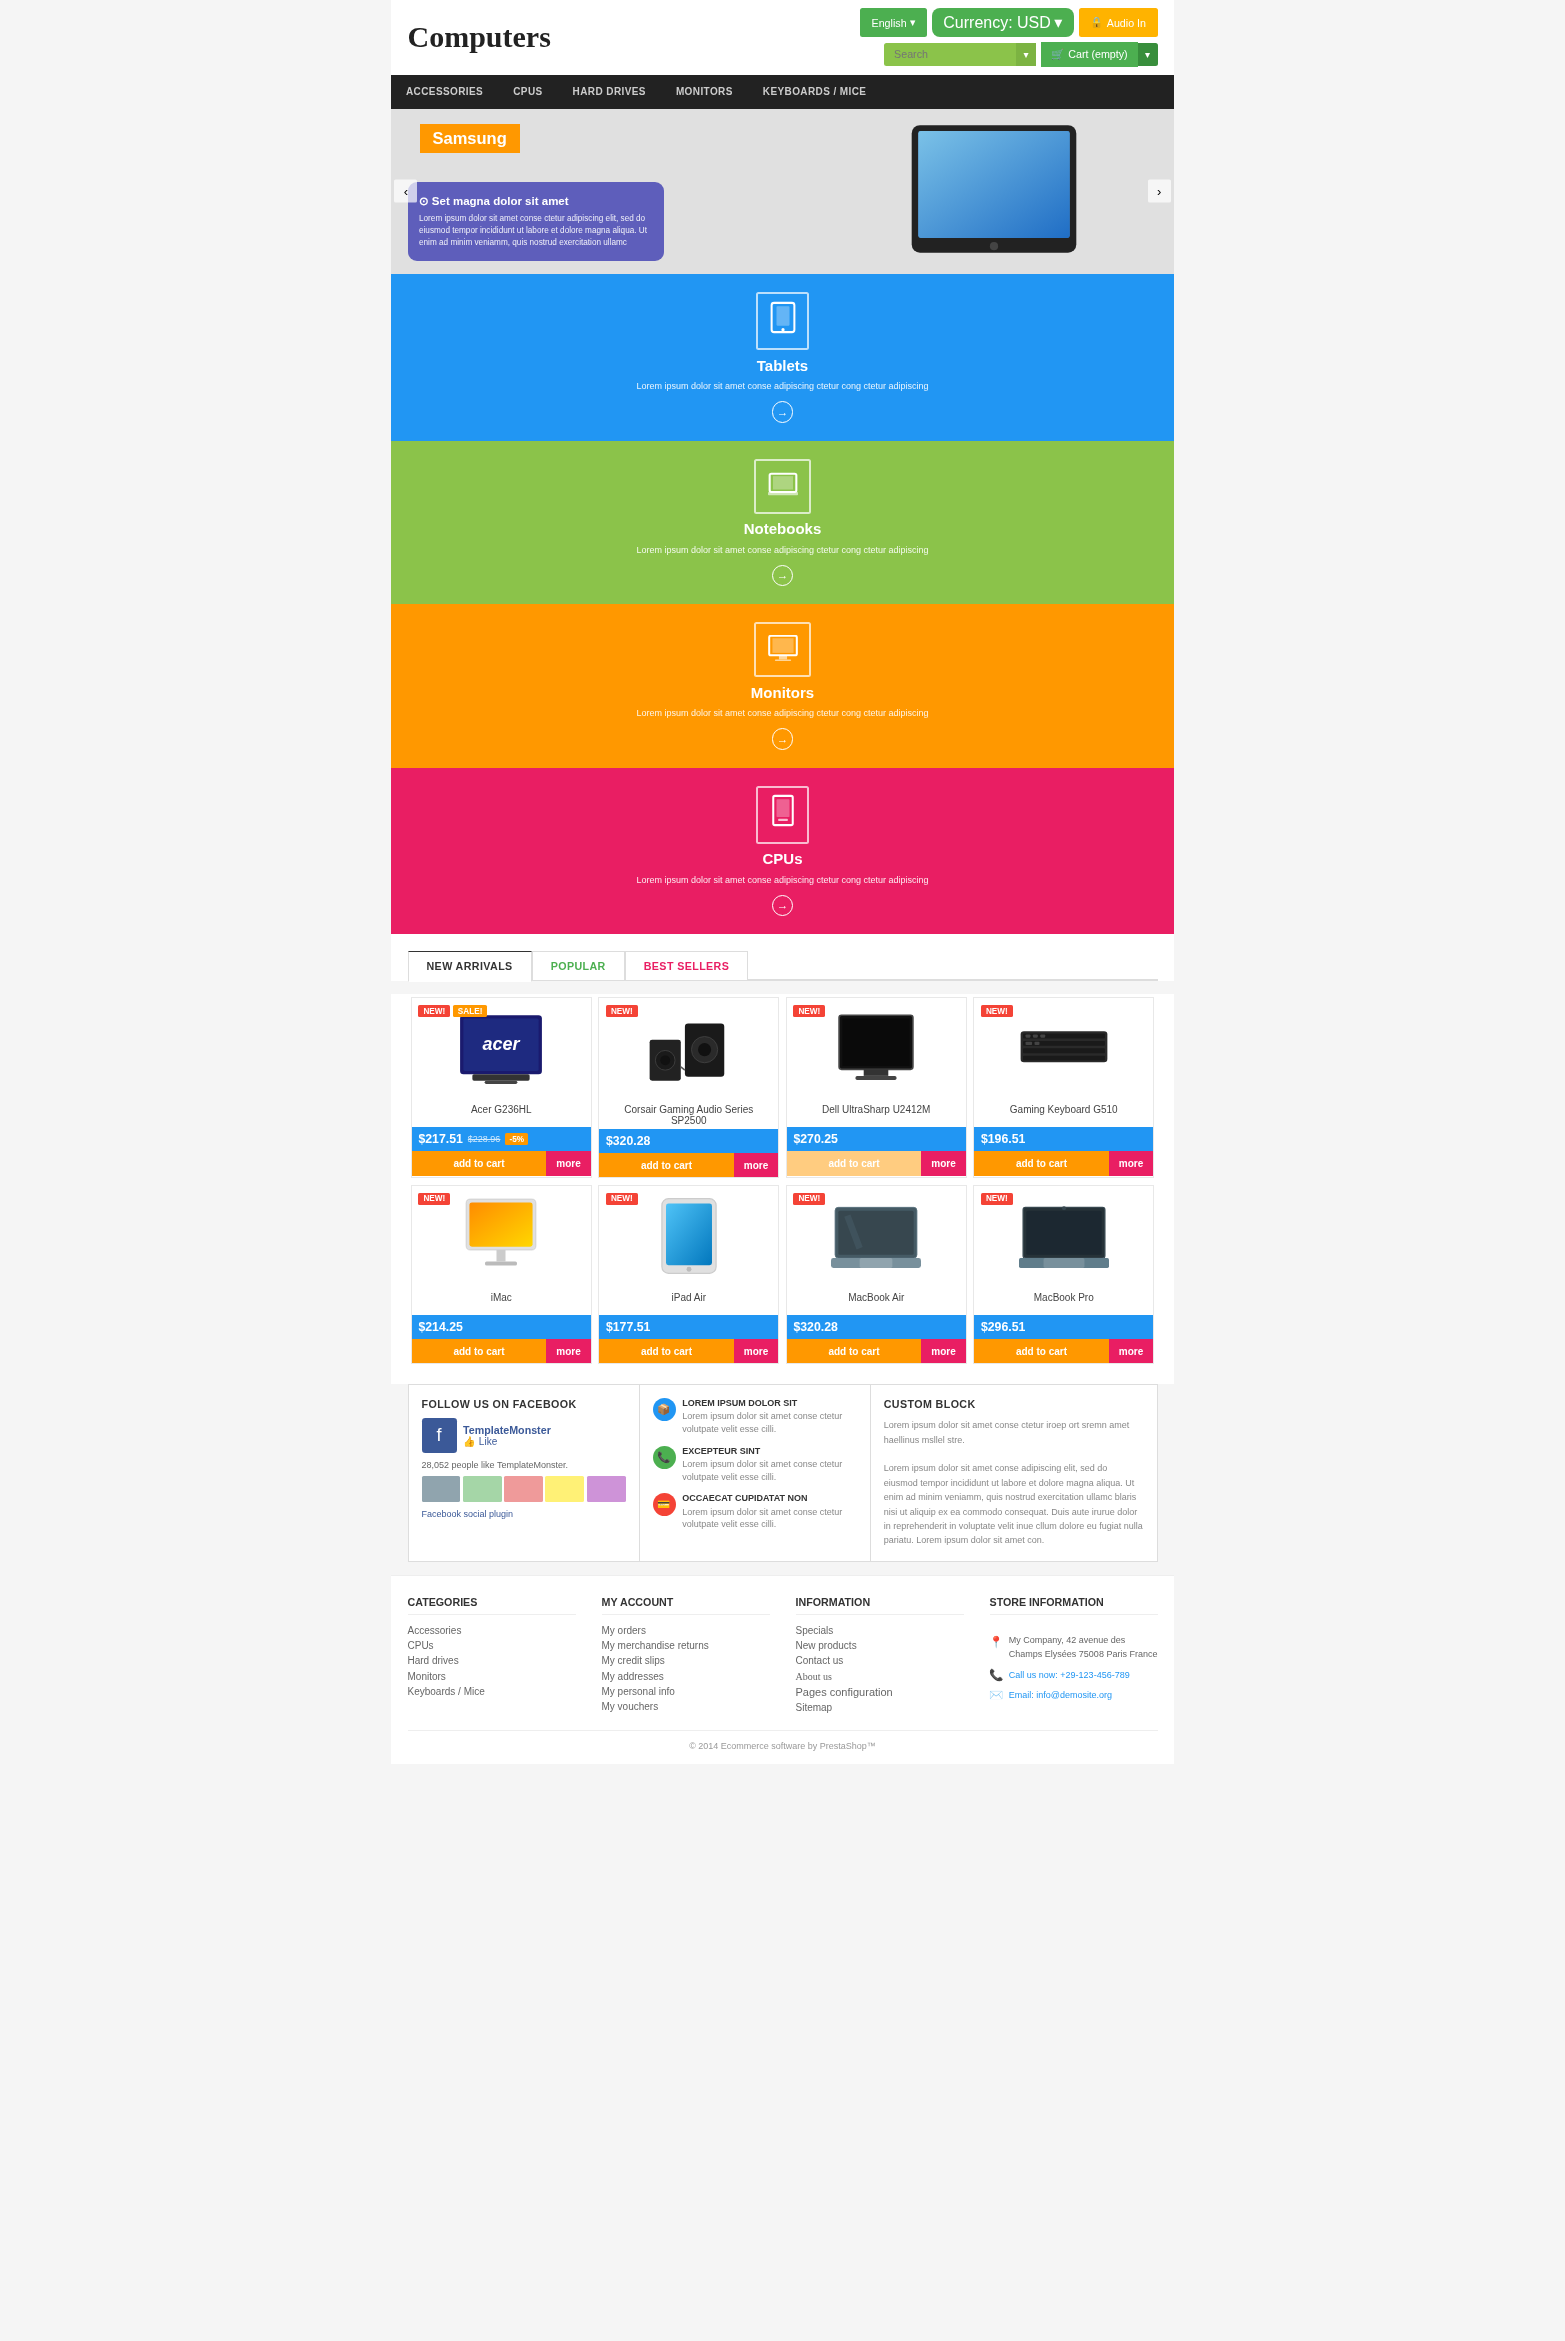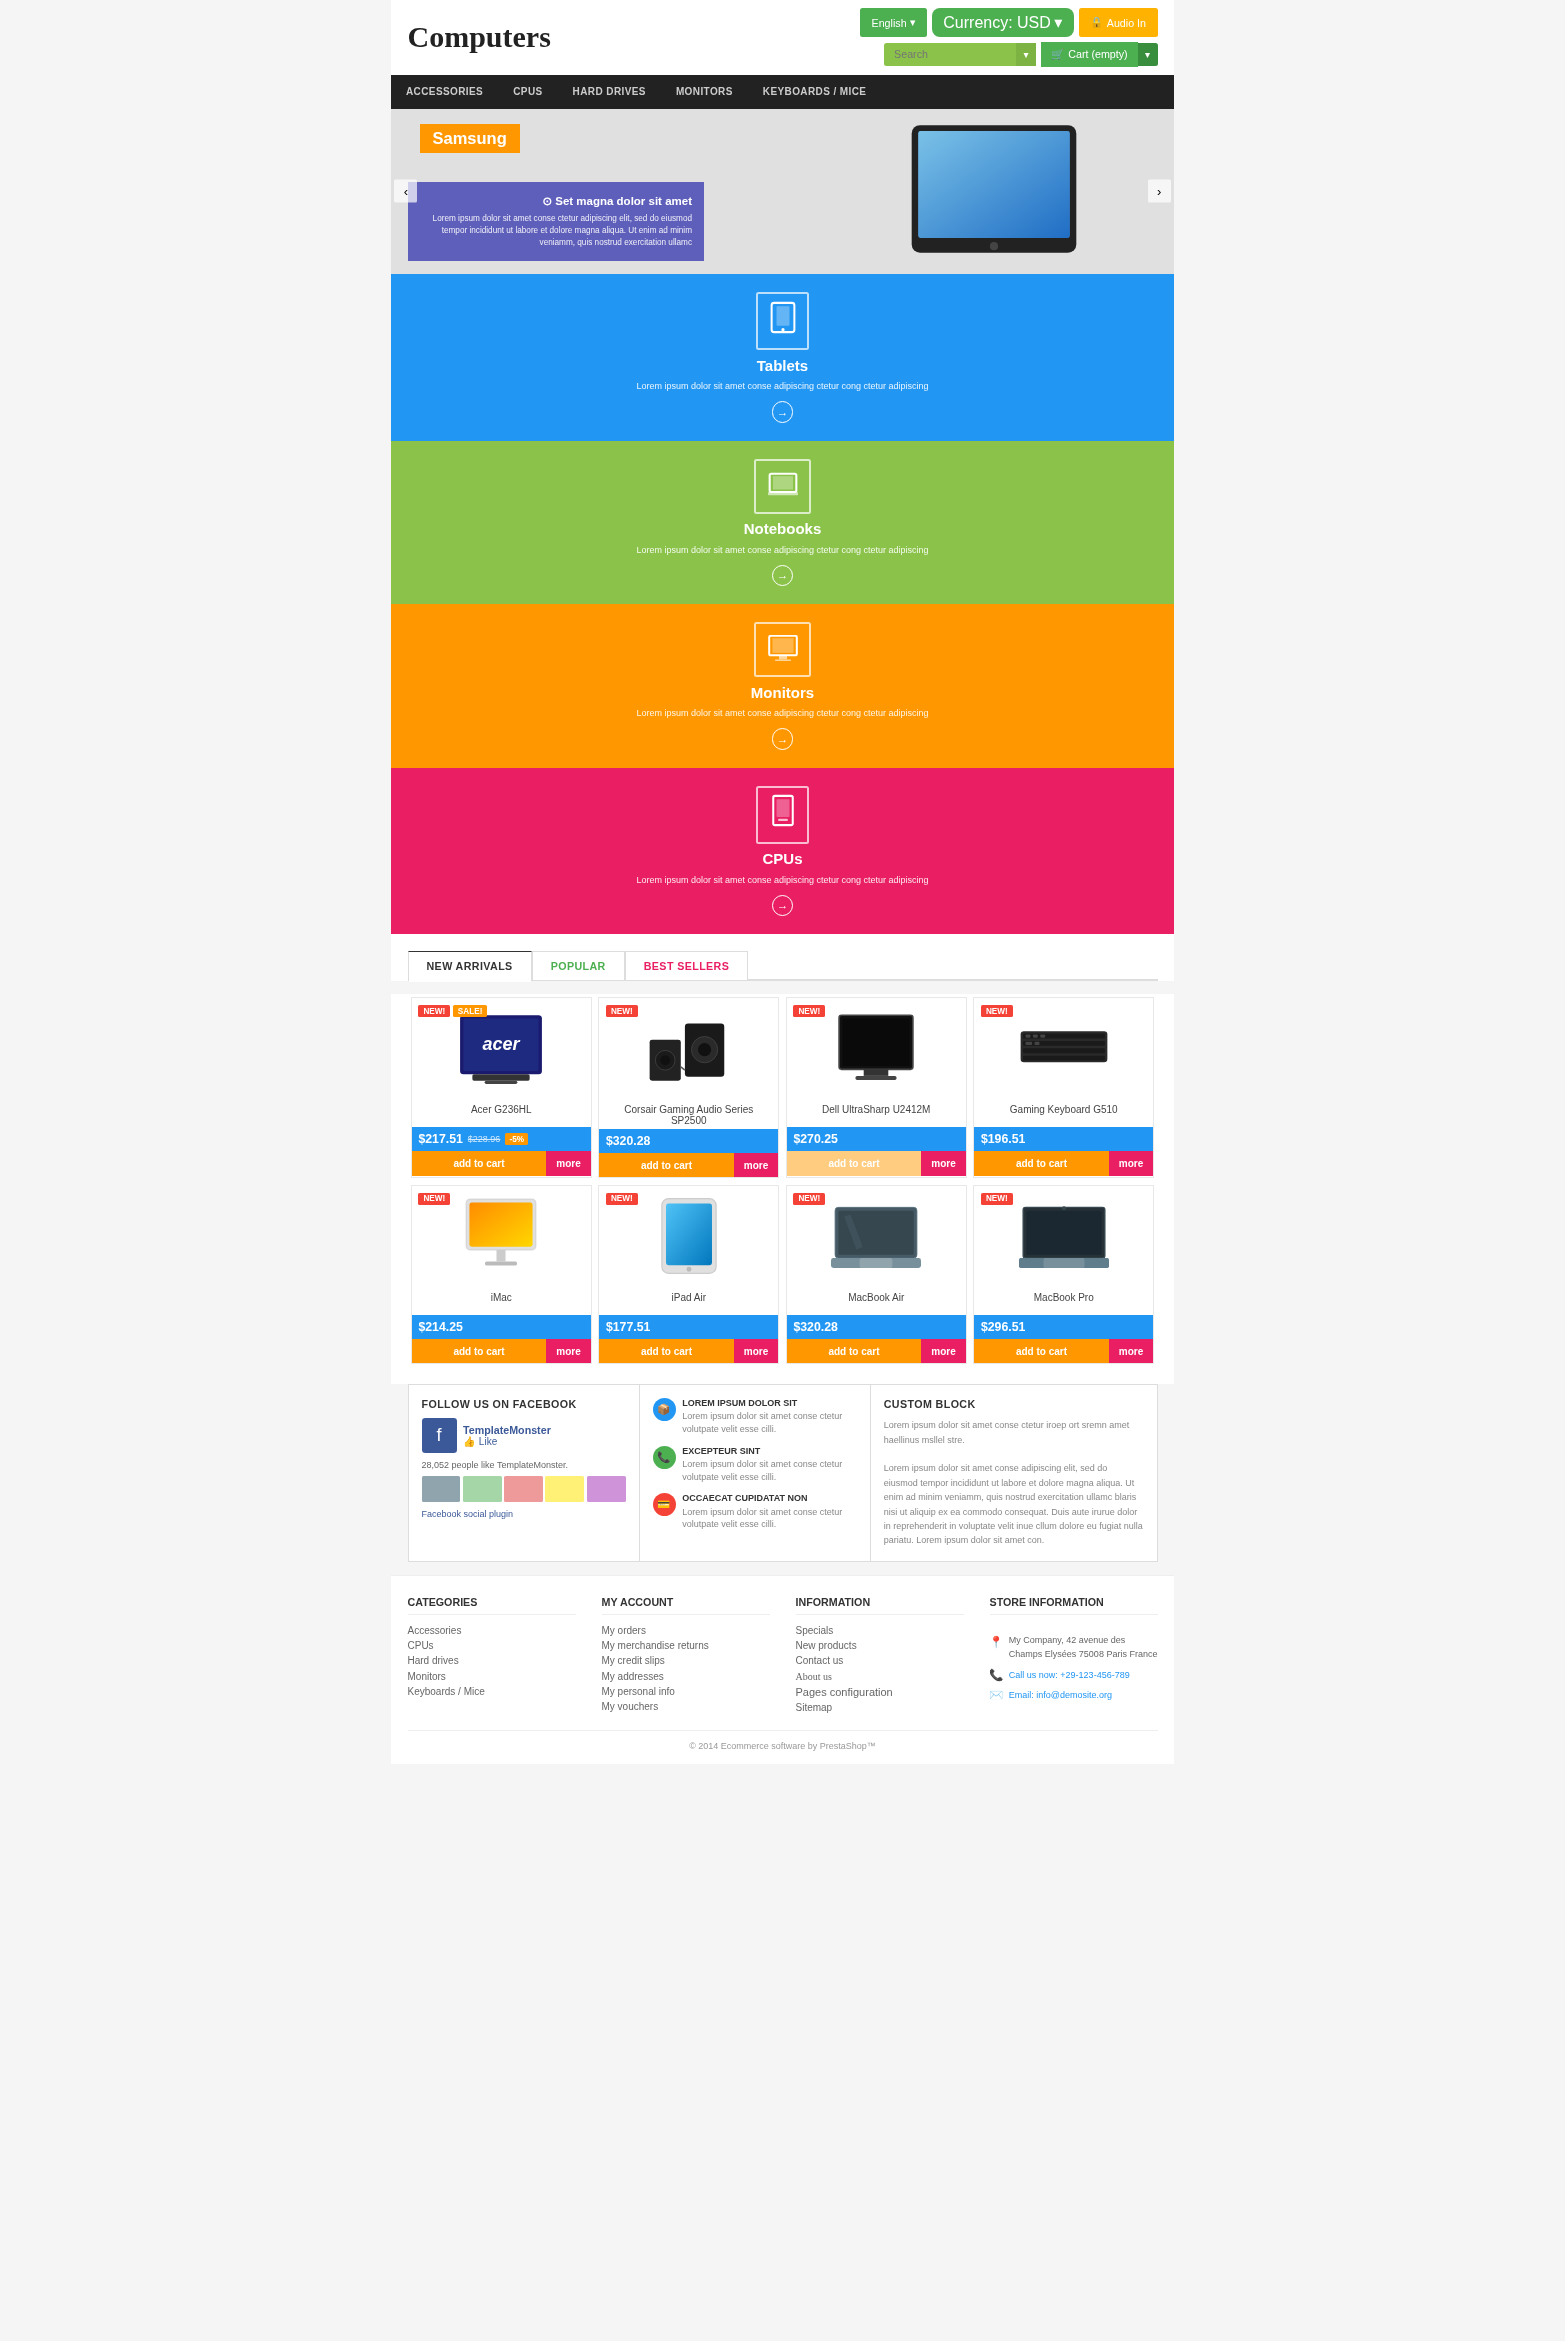--- a/index.html
+++ b/index.html
@@ -46,21 +46,21 @@
 </nav>
 
 <div style="background:#e0e0e0; position:relative; height:165px; overflow:hidden;">
   <button style="position:absolute; top:50%; left:3.3px; transform:translateY(-50%); background:rgba(255,255,255,0.7); border:none; width:23px; height:23px; cursor:pointer; font-size:13px; z-index:10; border-radius:1.6px;">‹</button>
   <button style="position:absolute; top:50%; right:3.3px; transform:translateY(-50%); background:rgba(255,255,255,0.7); border:none; width:23px; height:23px; cursor:pointer; font-size:13px; z-index:10; border-radius:1.6px;">›</button>
 
   <div style="position:absolute; top:15px; left:16.5px; background:#ff9800; color:#fff; font-size:16.5px; font-weight:bold; padding:5px 13px; z-index:3;margin-left:12px;">
     <span>Samsung</span>
   </div>
 
-  <div style="position:absolute; bottom:13px; left:16.5px; width:296px; background:rgba(70,70,180,0.85); color:#fff; padding:11.5px; border-radius:0; z-index:3;text-align:right;">
+  <div style="position:absolute; bottom:13px; left:16.5px; width:256px; background:rgba(70,70,180,0.85); color:#fff; padding:11.5px; border-radius:9px; z-index:3;">
     <div style="font-size:11.5px; font-weight:bold; margin-bottom:5px;">⊙ Set magna dolor sit amet</div>
     <div style="font-size:8.2px; line-height:1.5; opacity:0.9;">Lorem ipsum dolor sit amet conse ctetur adipiscing elit, sed do eiusmod tempor incididunt ut labore et dolore magna aliqua. Ut enim ad minim veniamm, quis nostrud exercitation ullamc</div>
   </div>
 
   <div style="position:absolute; right:49px; top:8.2px; width:263px; height:148px; display:flex; align-items:center; justify-content:center;">
     <svg width="214" height="140" viewBox="0 0 260 170">
 
       <rect x="30" y="5" width="200" height="155" rx="10" fill="#222"></rect>
       <rect x="38" y="12" width="184" height="130" rx="3" fill="#4a90d9"></rect>
 

